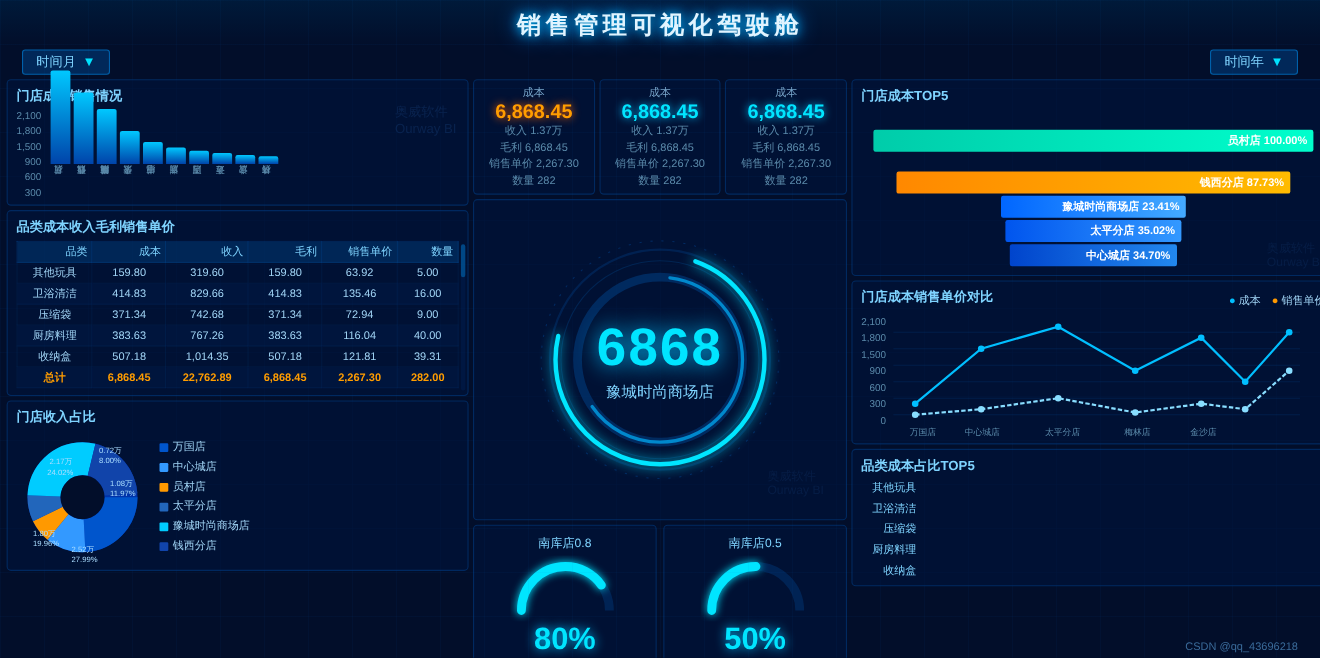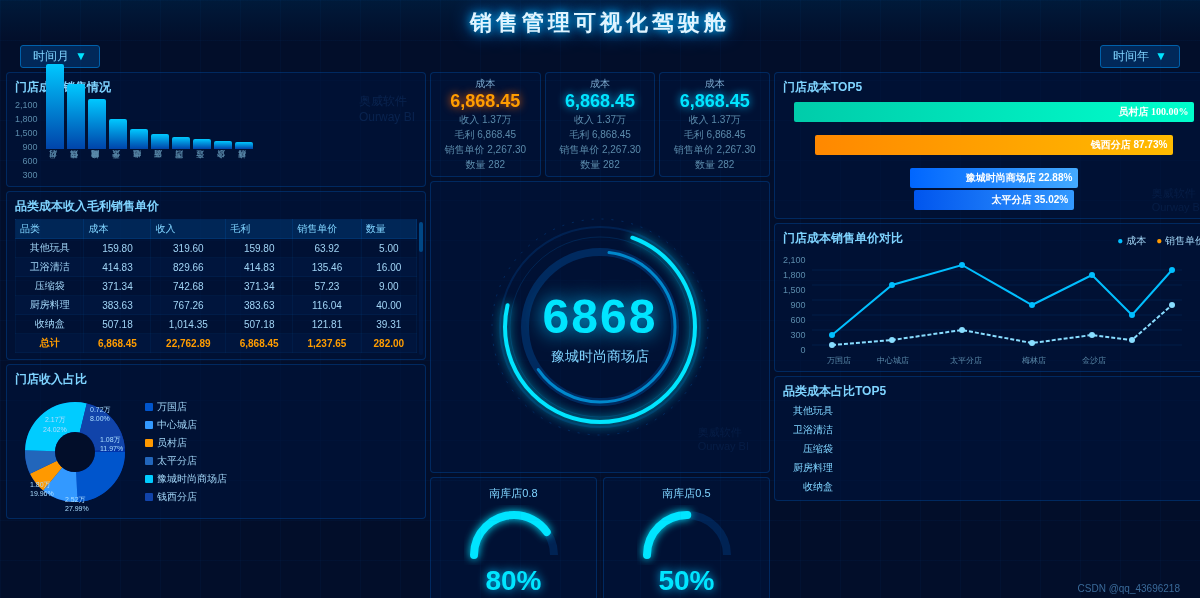--- a/index.html
+++ b/index.html
@@ -157,21 +157,21 @@
     
     .data-table {
       width: 100%;
       border-collapse: collapse;
       font-size: 10px;
     }
     .data-table th {
       background: rgba(0,60,120,0.5);
       color: #7fd4ff;
       padding: 2px 4px;
-      text-align: left;
+      text-align: right;
       border: 1px solid rgba(0,80,160,0.3);
       font-weight: normal;
     }
     .data-table td {
       padding: 2px 4px;
       border: 1px solid rgba(0,60,120,0.2);
       text-align: center;
       color: #a0d4f5;
     }
     .data-table tr:nth-child(even) td { background: rgba(0,40,100,0.2); }
@@ -427,21 +427,21 @@
               <td>829.66</td>
               <td>414.83</td>
               <td>135.46</td>
               <td>16.00</td>
           </tr>
           <tr>
             <td>压缩袋</td>
               <td>371.34</td>
               <td>742.68</td>
               <td>371.34</td>
-              <td>57.23</td>
+              <td>72.94</td>
               <td>9.00</td>
           </tr>
           <tr>
             <td>厨房料理</td>
               <td>383.63</td>
               <td>767.26</td>
               <td>383.63</td>
               <td>116.04</td>
               <td>40.00</td>
           </tr>
@@ -451,21 +451,21 @@
               <td>1,014.35</td>
               <td>507.18</td>
               <td>121.81</td>
               <td>39.31</td>
           </tr>
           <tr class="total-row">
             <td>总计</td>
               <td>6,868.45</td>
               <td>22,762.89</td>
               <td>6,868.45</td>
-              <td>1,237.65</td>
+              <td>2,267.30</td>
               <td>282.00</td>
           </tr>
         </tbody>
       </table>
     </div>
 
     <div class="panel">
       <div class="panel-title">门店收入占比</div>
       <div class="pie-container">
         <svg class="pie-svg" width="120" height="120" viewBox="0 0 120 120">
@@ -580,31 +580,34 @@
         <div class="mini-gauge-pct">50%</div>
       </div>
     </div>
   </div>
 
   <div class="right-col">
 
     <div class="panel">
       <div class="panel-title">门店成本TOP5</div>
       <div class="funnel">
-        <div class="funnel-bar" style="background:linear-gradient(90deg,#00ccaa,#00ffcc);width:95%;margin:0 auto;font-family:Liberation Serif, serif;">
+        <div class="funnel-bar" style="background:linear-gradient(90deg,#00ccaa,#00ffcc);width:95%;margin:16px auto;">
           <span>员村店 100.00%</span>
         </div>
-        <div class="funnel-bar" style="background:linear-gradient(90deg,#ff8800,#ffbb00);width:85%;margin:11px auto;">
+        <div class="funnel-bar" style="background:linear-gradient(90deg,#ff8800,#ffbb00);width:85%;margin:0 auto;">
           <span>钱西分店 87.73%</span>
         </div>
         <div class="funnel-bar" style="background:linear-gradient(90deg,#0066ff,#44aaff);width:40%;margin:0 auto;">
-          <span>豫城时尚商场店 22.88%</span>
+          <span>豫城时尚商场店 23.41%</span>
         </div>
         <div class="funnel-bar" style="background:linear-gradient(90deg,#0055ee,#3399ff);width:38%;margin:0 auto;">
           <span>太平分店 35.02%</span>
+        </div>
+        <div class="funnel-bar" style="background:linear-gradient(90deg,#0044cc,#2288ee);width:36%;margin:0 auto;">
+          <span>中心城店 34.70%</span>
         </div>
       </div>
       <div class="watermark" style="right:10px;bottom:5px;font-size:11px;opacity:0.08;">奥威软件<br>Ourway BI</div>
     </div>
 
     <div class="panel">
       <div style="display:flex;justify-content:space-between;align-items:center;margin-bottom:4px;">
         <div class="panel-title">门店成本销售单价对比</div>
         <div style="display:flex;gap:10px;font-size:10px;">
           <span><span style="color:#00bfff;">●</span> 成本</span>

